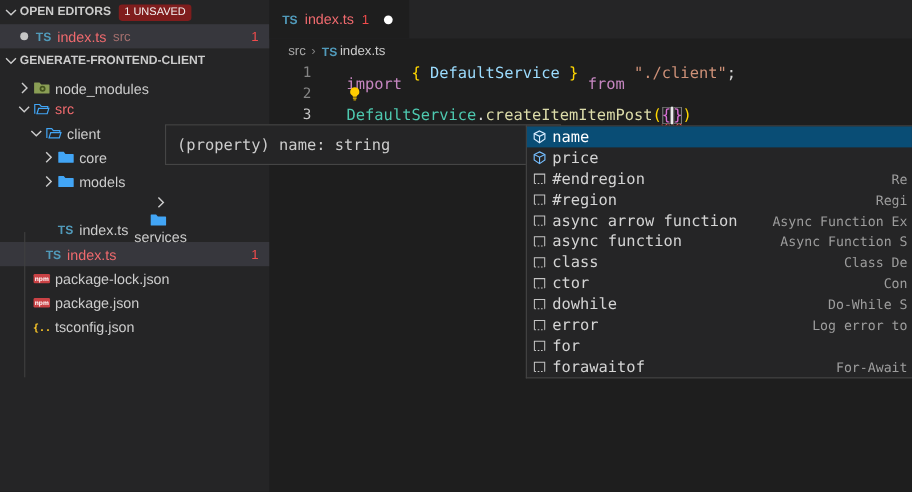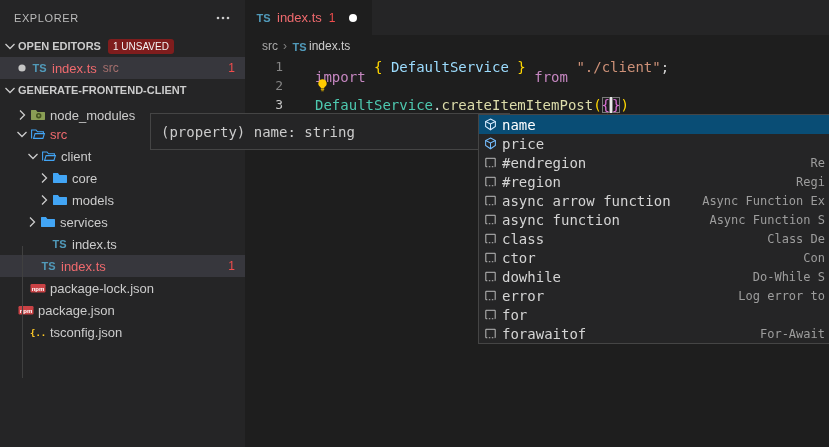--- a/index.html
+++ b/index.html
@@ -85,30 +85,20 @@
              padding:0 10px; font-family:"DejaVu Sans Mono", monospace; font-size:14px;
              color:#cccccc; }
   .details .close { margin-left:auto; display:flex; cursor:pointer; }
 </style>
 </head>
 <body>
 
 <div class="window">
 
   <div class="sidebar">
-    <div class="sb-header">
-      <span class="sb-title">EXPLORER</span>
-      <span class="sb-more">
-        <svg width="16" height="16" viewBox="0 0 16 16">
-            <circle cx="3" cy="8" r="1.3" fill="#cccccc"></circle>
-            <circle cx="8" cy="8" r="1.3" fill="#cccccc"></circle>
-            <circle cx="13" cy="8" r="1.3" fill="#cccccc"></circle>
-          </svg>
-      </span>
-    </div>
 
     <div class="sect">
       <span class="chev">
           <svg width="16" height="16" viewBox="0 0 16 16">
             <path d="M3.5 6l4.5 4.5L12.5 6" fill="none" stroke="#cccccc" stroke-width="1.3"></path>
           </svg>
         </span>
       <span>OPEN EDITORS</span>
       <span class="badge-gray">1 UNSAVED</span>
     </div>
@@ -206,21 +196,21 @@
               <path d="M6 3.5l4.5 4.5L6 12.5" fill="none" stroke="#cccccc" stroke-width="1.3"></path>
             </svg>
           </span>
           <span class="icon16">
             <svg width="16" height="16" viewBox="0 0 16 16">
               <path d="M1.5 3h4.4l1.6 1.9h6.9c.3 0 .6.3.6.6v7c0 .3-.3.5-.6.5H1.5c-.3 0-.5-.2-.5-.5V3.5c0-.3.2-.5.5-.5z" fill="#42a5f5"></path>
             </svg>
           </span>
           <span class="lbl">models</span>
         </div>
-        <div class="row" style="padding-left: 24px;">
+        <div class="row" style="padding-left: 47px; flex-direction: column;">
           <span class="chev">
             <svg width="16" height="16" viewBox="0 0 16 16">
               <path d="M6 3.5l4.5 4.5L6 12.5" fill="none" stroke="#cccccc" stroke-width="1.3"></path>
             </svg>
           </span>
           <span class="icon16">
             <svg width="16" height="16" viewBox="0 0 16 16">
               <path d="M1.5 3h4.4l1.6 1.9h6.9c.3 0 .6.3.6.6v7c0 .3-.3.5-.6.5H1.5c-.3 0-.5-.2-.5-.5V3.5c0-.3.2-.5.5-.5z" fill="#42a5f5"></path>
             </svg>
           </span>
@@ -248,21 +238,21 @@
         <div class="row" style="padding-left: 14px;">
           <span class="chev"></span>
           <span class="icon16">
             <svg width="16" height="16" viewBox="0 0 16 16">
               <rect x="0.5" y="4" width="15" height="8.5" rx="1.2" fill="#ca4245"></rect>
               <text x="8" y="10.6" font-family="Liberation Sans,sans-serif" font-size="6" font-weight="bold" fill="#ffffff" text-anchor="middle">npm</text>
             </svg>
           </span>
           <span class="lbl">package-lock.json</span>
         </div>
-        <div class="row" style="padding-left: 2px;">
+        <div class="row" style="padding-left: 14px;">
           <span class="chev"></span>
           <span class="icon16">
             <svg width="16" height="16" viewBox="0 0 16 16">
               <rect x="0.5" y="4" width="15" height="8.5" rx="1.2" fill="#ca4245"></rect>
               <text x="8" y="10.6" font-family="Liberation Sans,sans-serif" font-size="6" font-weight="bold" fill="#ffffff" text-anchor="middle">npm</text>
             </svg>
           </span>
           <span class="lbl">package.json</span>
         </div>
         <div class="row" style="padding-left: 14px;">

